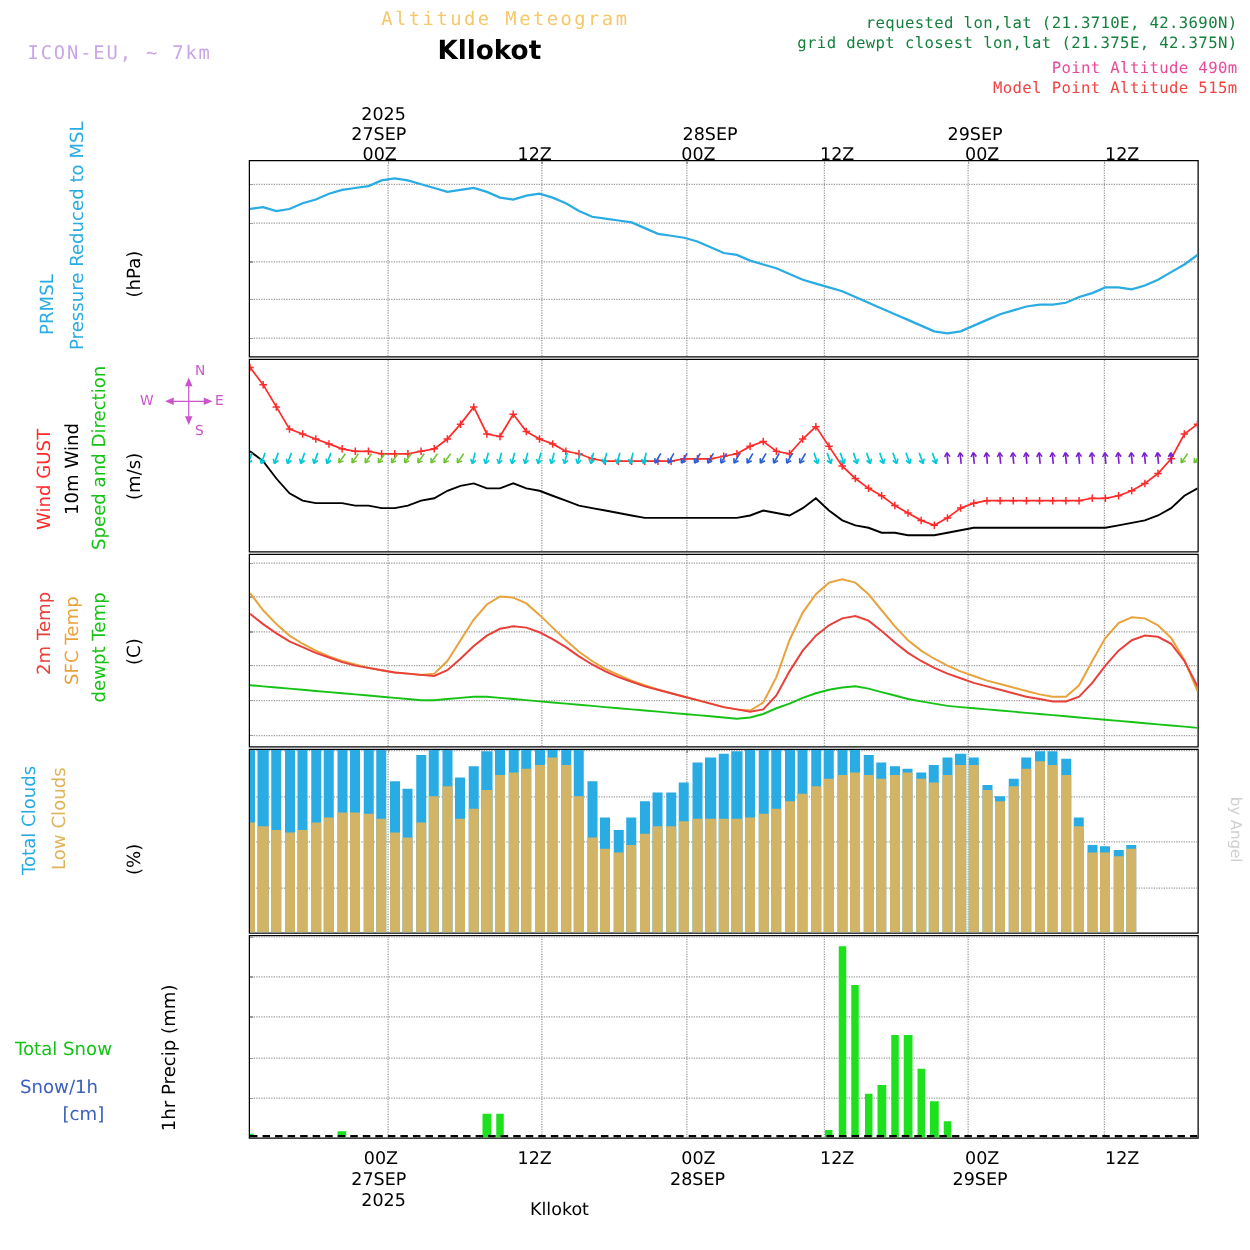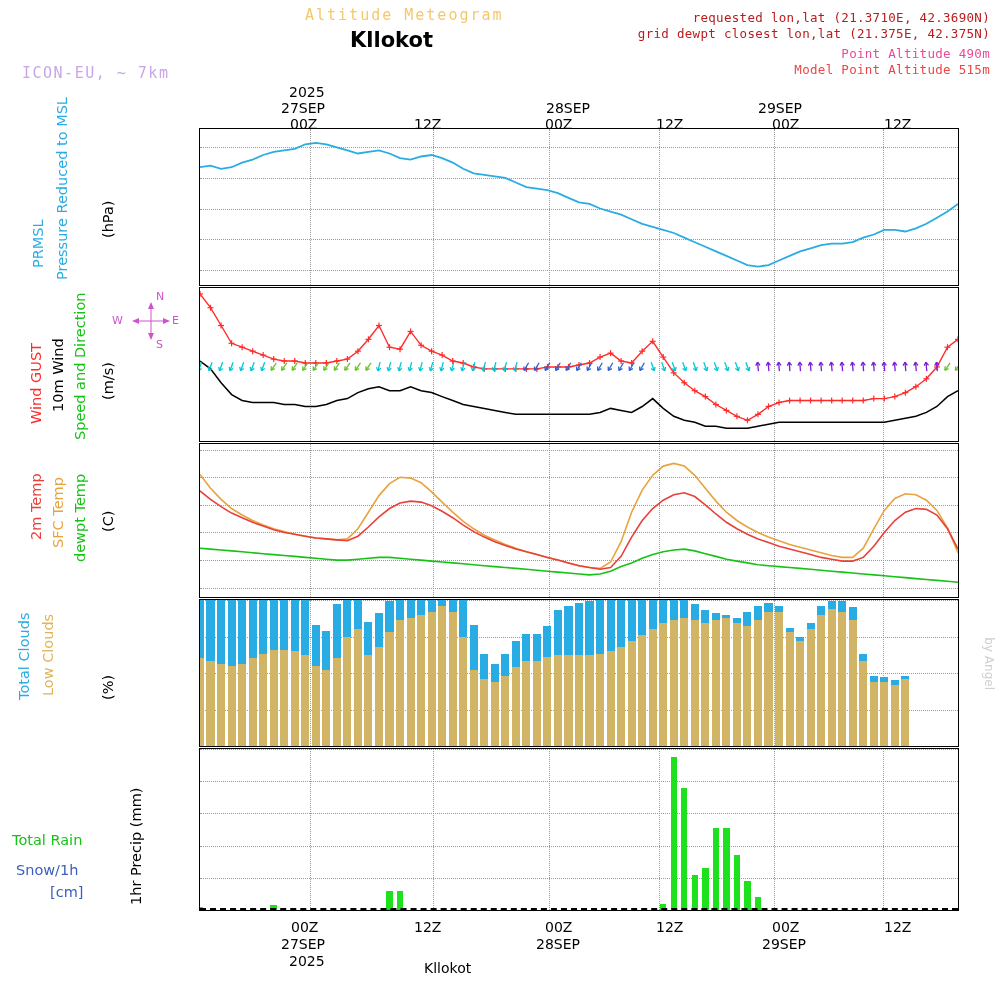--- a/index.html
+++ b/index.html
@@ -2,22 +2,22 @@
 <html><head>
 <meta charset="utf-8">
 <style>
   html,body{margin:0;padding:0;background:#ffffff;}
   body{width:1000px;height:1000px;position:relative;font-family:"DejaVu Sans","Liberation Sans",sans-serif;overflow:hidden;}
   .abs{position:absolute;}
   .mono{font-family:"DejaVu Sans Mono","Liberation Mono",monospace;}
   
   #hdr-forecast{left:305px;top:6px;font-size:15px;letter-spacing:2px;color:#f5c86a;}
   #hdr-title{left:350px;top:28px;font-size:21px;font-weight:bold;color:#000;}
-  #hdr-model{left:22px;top:64px;font-size:15px;letter-spacing:1.5px;color:#c9a6e8;}
-  .hdr-right{right:10px;font-size:12.5px;color:#b91c1c;text-align:right;letter-spacing:.3px;}
+  #hdr-model{left:22px;top:33px;font-size:15px;letter-spacing:1.5px;color:#c9a6e8;}
+  .hdr-right{right:10px;font-size:12.5px;color:#15803d;text-align:right;letter-spacing:.3px;}
   #hdr-req{top:10px;}
   #hdr-grid{top:26px;}
   #hdr-alt{top:46px;color:#ec4899;}
   #hdr-malt{top:62px;color:#ef4444;}
   #by-angel{right:4px;top:690px;font-size:12px;color:#cfcfcf;transform:rotate(90deg);transform-origin:right top;}
   
   .taxis{font-size:14px;color:#000;}
   
   .panel{position:absolute;left:199px;width:760px;border:1px solid #000;box-sizing:border-box;background:#fff;}
   .plot{position:absolute;left:0;top:0;right:0;bottom:0;overflow:hidden;}
@@ -904,21 +904,21 @@
 
 <div class="lbl-rot" id="lb-t1" style="left:28px;top:540px;transform:rotate(-90deg);color:#e8403a;">2m Temp</div>
 <div class="lbl-rot" id="lb-t2" style="left:50px;top:548px;transform:rotate(-90deg);color:#e8a33d;">SFC Temp</div>
 <div class="lbl-rot" id="lb-t3" style="left:72px;top:562px;transform:rotate(-90deg);color:#17c217;">dewpt Temp</div>
 <div class="lbl-rot" id="lb-t4" style="left:100px;top:532px;transform:rotate(-90deg);color:#000;">(C)</div>
 
 <div class="lbl-rot" id="lb-c1" style="left:16px;top:700px;transform:rotate(-90deg);color:#29ace3;">Total Clouds</div>
 <div class="lbl-rot" id="lb-c2" style="left:40px;top:696px;transform:rotate(-90deg);color:#dfb45a;">Low Clouds</div>
 <div class="lbl-rot" id="lb-c3" style="left:100px;top:700px;transform:rotate(-90deg);color:#000;">(%)</div>
 
-<div class="abs" id="lb-p1" style="left:12px;top:832px;font-size:14.5px;color:#17c217;">Total  Rain</div>
+<div class="abs" id="lb-p1" style="left:12px;top:832px;font-size:14.5px;color:#17c217;">Total  Snow</div>
 <div class="abs" id="lb-p2" style="left:16px;top:862px;font-size:14.5px;color:#3b5fc0;">Snow/1h</div>
 <div class="abs" id="lb-p3" style="left:50px;top:884px;font-size:14.5px;color:#3b5fc0;">[cm]</div>
 <div class="lbl-rot" id="lb-p4" style="left:128px;top:905px;transform:rotate(-90deg);color:#000;">1hr Precip (mm)</div>
 
 <div class="abs" id="compass" style="left:110px;top:292px;width:82px;height:62px;">
   <svg width="82" height="62">
     <line x1="41" y1="12" x2="41" y2="46" stroke="#cc55cc" stroke-width="1"></line>
     <line x1="24" y1="29" x2="58" y2="29" stroke="#cc55cc" stroke-width="1"></line>
     <polygon points="41,10 38,17 44,17" fill="#cc55cc"></polygon>
     <polygon points="41,48 38,41 44,41" fill="#cc55cc"></polygon>

